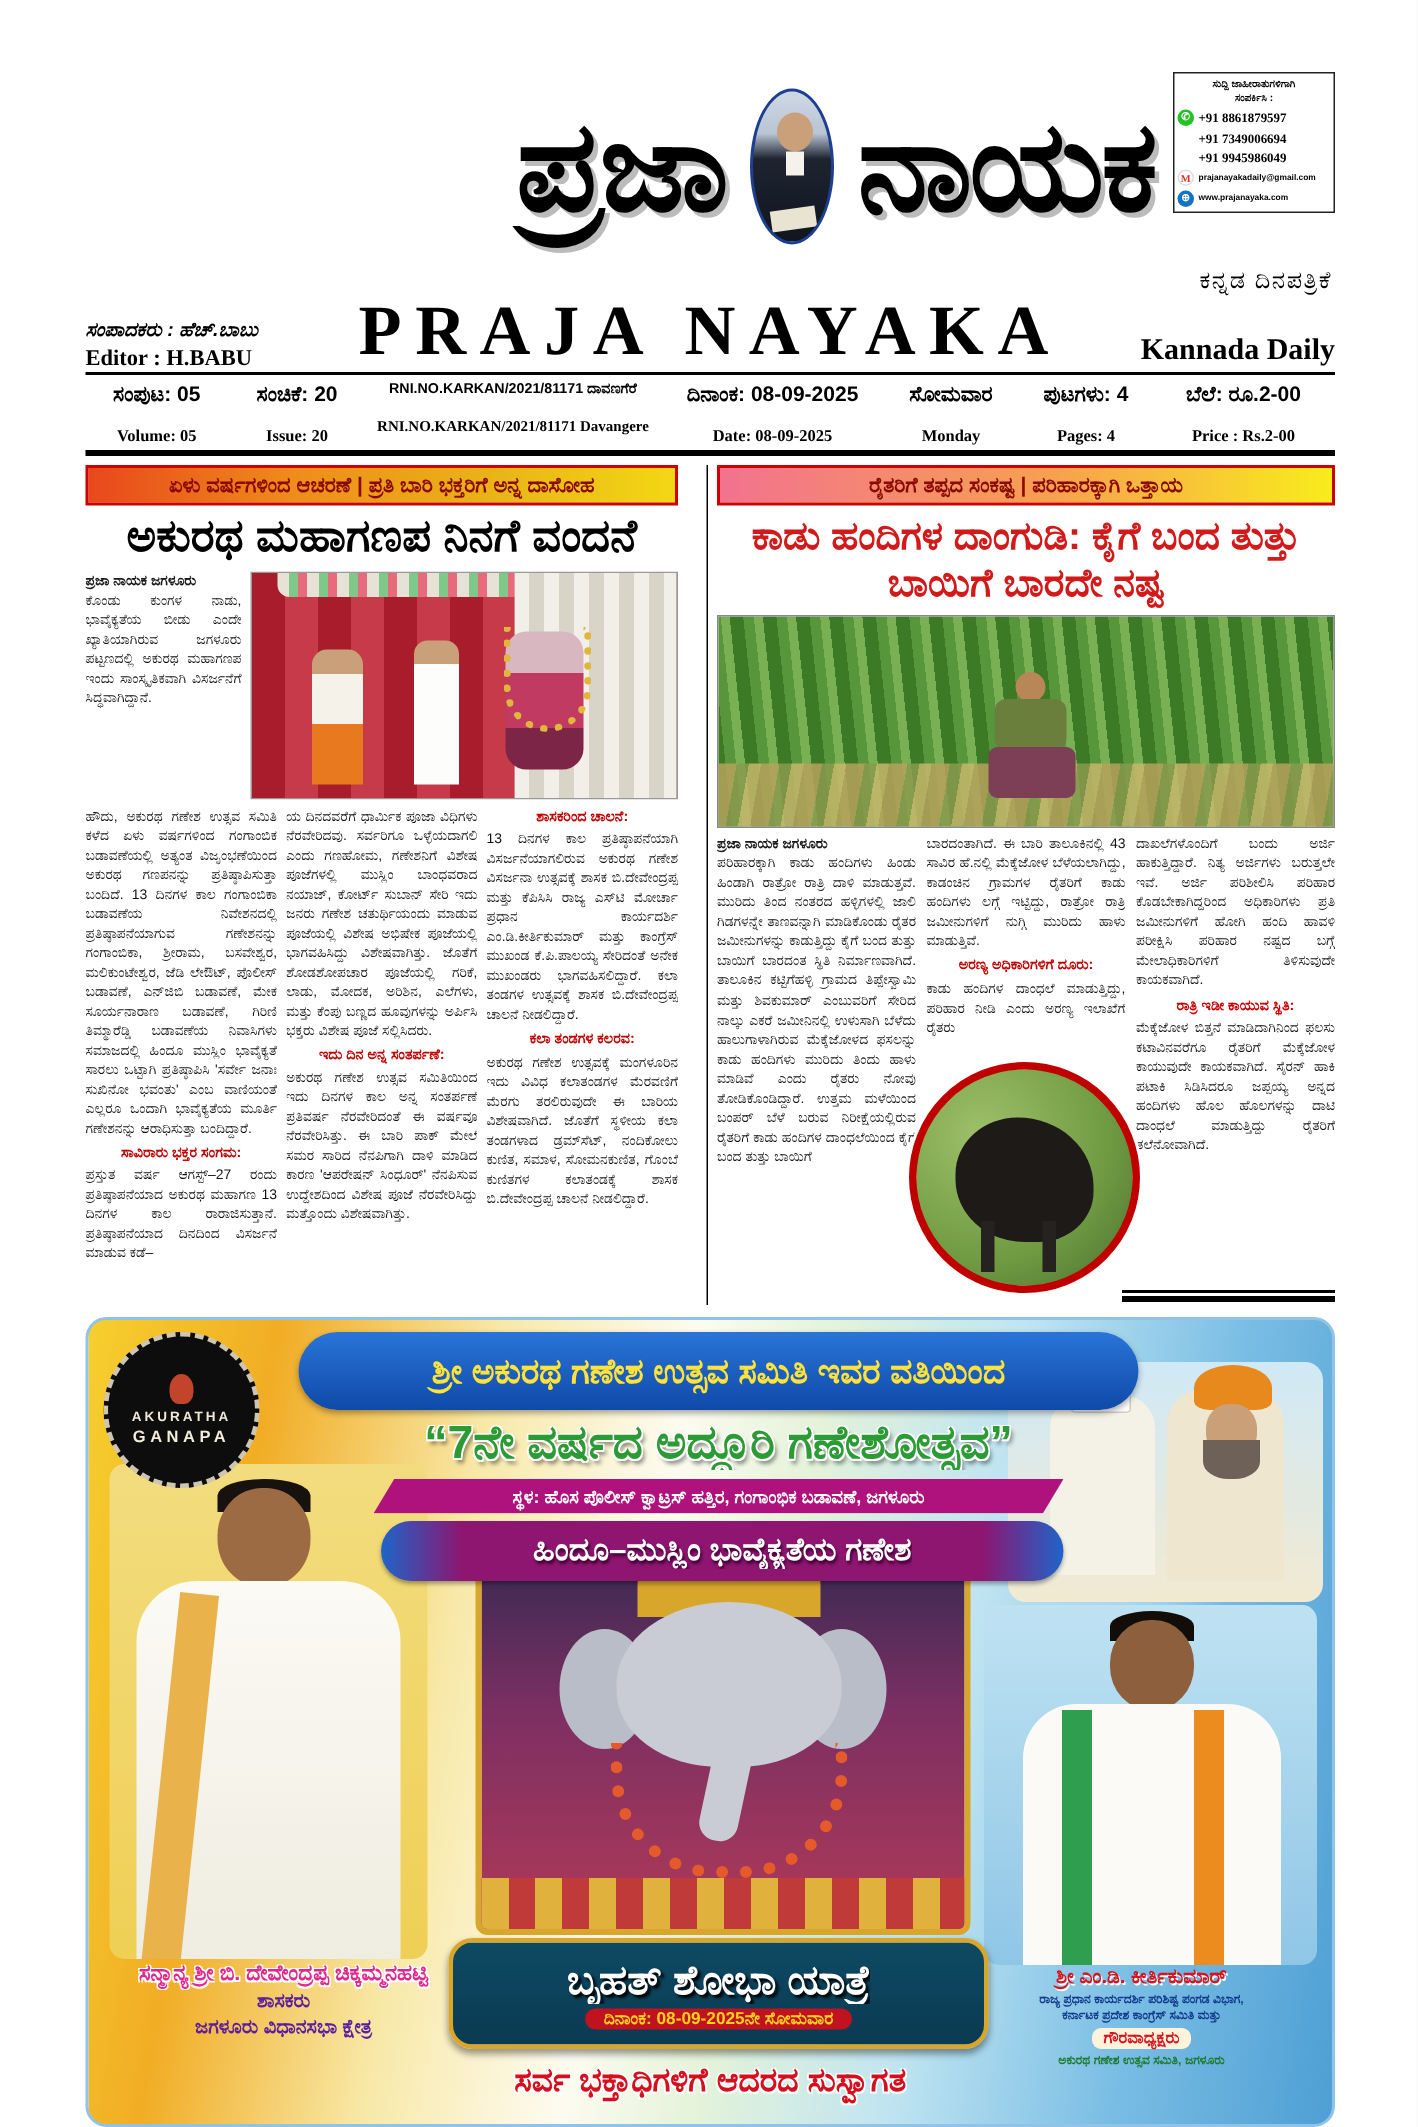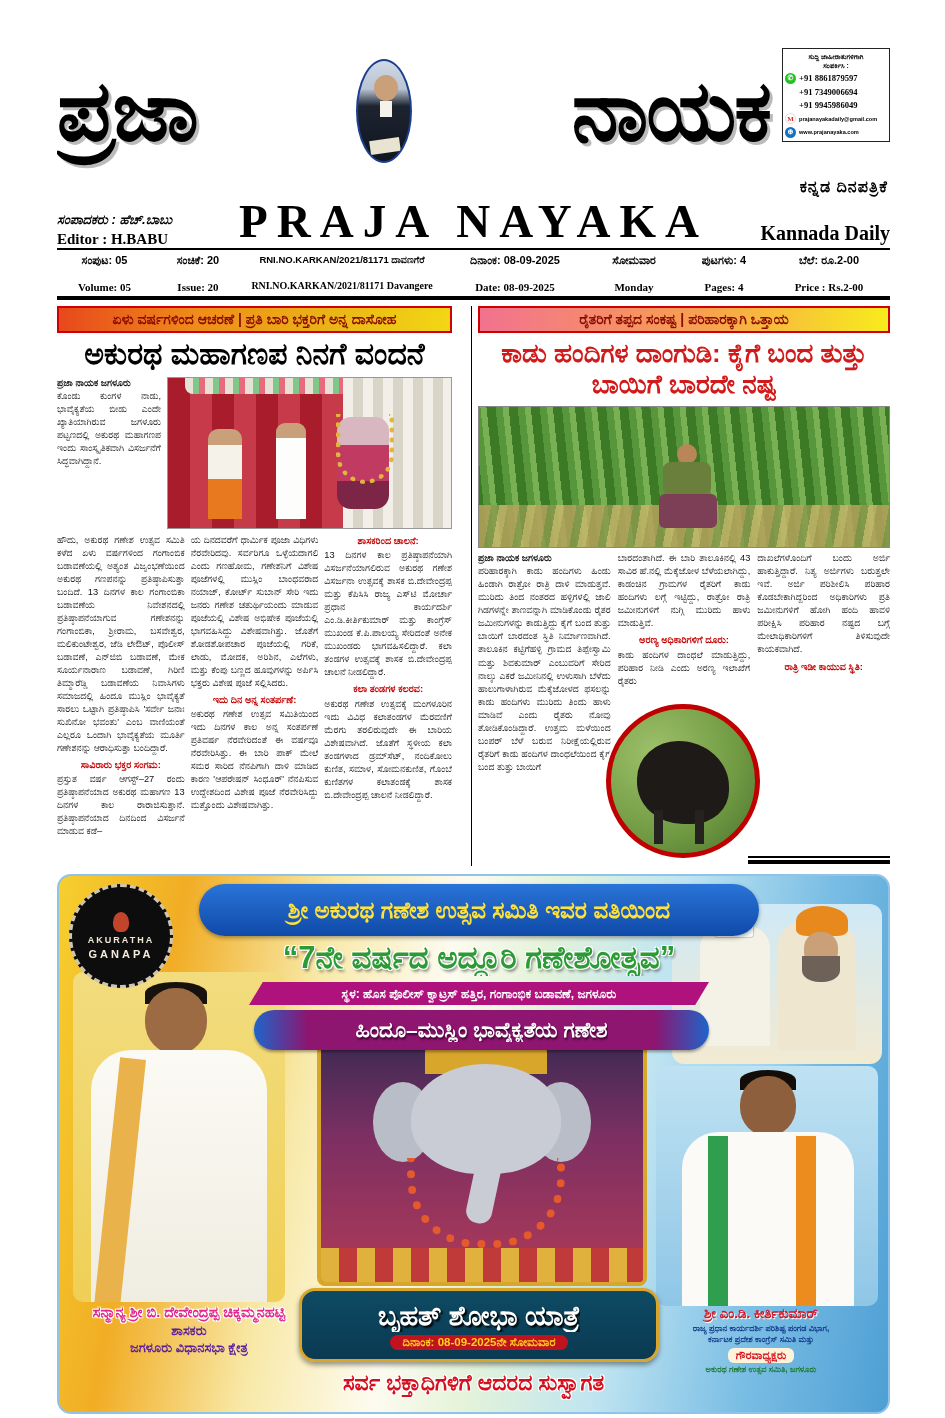--- a/index.html
+++ b/index.html
@@ -2,45 +2,45 @@
 <html><head>
 <meta charset="utf-8">
 <style>
   * { margin:0; padding:0; box-sizing:border-box; }
   body { background:#e9e9e9; font-family:"Liberation Sans", sans-serif; }
   .sheet { position:relative; width:945px; height:1418px; background:#ffffff; margin:0 auto; overflow:hidden; }
   .content { position:absolute; left:57px; top:36px; width:833px; }
 
   
   .masthead { position:relative; height:212px; }
-  .m-title { display:flex; justify-content:space-between; align-items:center; gap:16px; height:150px; font-family:"DejaVu Sans", sans-serif; font-weight:900; font-size:84px; color:#000; letter-spacing:-2px; text-shadow:3px 3px 0 #bbb; white-space:nowrap; overflow:hidden; padding-right:120px; }
+  .m-title { display:flex; justify-content:flex-end; align-items:center; gap:16px; height:150px; font-family:"DejaVu Sans", sans-serif; font-weight:900; font-size:84px; color:#000; letter-spacing:-2px; text-shadow:3px 3px 0 #bbb; white-space:nowrap; overflow:hidden; padding-right:120px; }
   .ambedkar { width:56px; height:104px; border-radius:50%; border:2px solid #1d3f8f; background:linear-gradient(180deg,#cfd8e4 0%,#b9c4d4 28%,#1d2430 45%,#10151f 100%); position:relative; flex:0 0 auto; overflow:hidden; }
   .ambedkar .face { position:absolute; left:16px; top:14px; width:24px; height:26px; border-radius:50%; background:#caa07a; }
   .ambedkar .shirt { position:absolute; left:22px; top:40px; width:12px; height:16px; background:#f4f2ea; }
   .ambedkar .paper { position:absolute; left:12px; bottom:8px; width:30px; height:14px; background:#e9e4d2; transform:rotate(-8deg); }
   .contact-box { position:absolute; right:0; top:12px; width:108px; border:1.5px solid #222; background:#fff; padding:3px 2px; font-size:7px; }
   .cb-head { text-align:center; font-weight:bold; font-size:6.8px; line-height:1.35; }
   .cb-row { display:flex; align-items:center; gap:3px; margin-top:2.5px; }
   .ic { width:11px; height:11px; border-radius:50%; flex:0 0 auto; display:flex; align-items:center; justify-content:center; color:#fff; font-size:7px; font-weight:bold; }
   .ic-wa { background:#25c125; }
   .ic-gm { background:#fff; color:#d93025; border:1px solid #ddd; font-family:"Liberation Serif",serif; }
   .ic-gl { background:#1273c4; }
   .cb-ph { font-weight:bold; font-size:8.6px; font-family:"Liberation Serif",serif; }
   .cb-sm { font-weight:bold; font-size:5.6px; }
-  .kn-daily { position:absolute; right:2px; top:142px; font-weight:bold; font-size:16px; letter-spacing:1px; }
+  .kn-daily { position:absolute; right:2px; top:142px; font-weight:normal; font-size:16px; letter-spacing:1px; }
   .m-en { position:absolute; left:0; right:0; bottom:0; text-align:center; font-family:"Liberation Serif",serif; font-weight:bold; font-size:47px; letter-spacing:9px; }
   .en-daily { position:absolute; right:0; bottom:3px; font-family:"Liberation Serif",serif; font-weight:bold; font-size:20px; }
   .editor { position:absolute; left:0; bottom:0; }
   .editor .l1 { font-weight:bold; font-size:13px;font-style:italic; }
   .editor .l2 { font-family:"Liberation Serif",serif; font-weight:bold; font-size:15px; margin-top:3px; }
 
   
   .infobar { border-top:2.5px solid #000; border-bottom:4px solid #000; padding:4px 0 3px; display:flex; }
   .ib-cell { text-align:center; }
-  .ib-kn { font-weight:bold; font-size:11px; }
+  .ib-kn { font-weight:bold; font-size:14px; }
   .ib-en { font-weight:bold; font-size:11px; font-family:"Liberation Serif",serif; margin-top:14px; }
 
   
   .articles { display:flex; margin-top:6px; height:560px; }
   .art-left { width:415px; padding-right:19px; border-right:1.5px solid #000; }
   .art-right { flex:1; padding-left:6px; position:relative; }
   .kicker { border:2px solid #cf0000; height:27px; display:flex; align-items:center; justify-content:center; font-weight:bold; font-size:14px; color:#8a0a00; white-space:nowrap; overflow:hidden; }
   .kick-l { background:linear-gradient(90deg,#e8481c 0%,#ef8c1a 35%,#e9b517 70%,#f3d714 100%); }
   .kick-r { background:linear-gradient(90deg,#f2728f 0%,#f7a14f 55%,#f8ec1b 100%); }
   .headline-l { text-align:center; font-weight:900; font-size:30px; line-height:1.15; margin:4px 0 5px; color:#000; }
@@ -265,20 +265,21 @@
             <div>ಪರಿಹಾರಕ್ಕಾಗಿ ಕಾಡು ಹಂದಿಗಳು ಹಿಂಡು ಹಿಂಡಾಗಿ ರಾತ್ರೋ ರಾತ್ರಿ ದಾಳಿ ಮಾಡುತ್ತವೆ. ಮುರಿದು ತಿಂದ ನಂತರದ ಹಳ್ಳಿಗಳಲ್ಲಿ ಜಾಲಿ ಗಿಡಗಳನ್ನೇ ತಾಣವನ್ನಾಗಿ ಮಾಡಿಕೊಂಡು ರೈತರ ಜಮೀನುಗಳನ್ನು ಕಾಡುತ್ತಿದ್ದು ಕೈಗೆ ಬಂದ ತುತ್ತು ಬಾಯಿಗೆ ಬಾರದಂತ ಸ್ಥಿತಿ ನಿರ್ಮಾಣವಾಗಿದೆ. ತಾಲೂಕಿನ ಕಟ್ಟಿಗೆಹಳ್ಳಿ ಗ್ರಾಮದ ತಿಪ್ಪೇಸ್ವಾಮಿ ಮತ್ತು ಶಿವಕುಮಾರ್ ಎಂಬುವರಿಗೆ ಸೇರಿದ ನಾಲ್ಕು ಎಕರೆ ಜಮೀನಿನಲ್ಲಿ ಉಳುಸಾಗಿ ಬೆಳೆದು ಹಾಲುಗಾಳಾಗಿರುವ ಮೆಕ್ಕೆಜೋಳದ ಫಸಲನ್ನು ಕಾಡು ಹಂದಿಗಳು ಮುರಿದು ತಿಂದು ಹಾಳು ಮಾಡಿವೆ ಎಂದು ರೈತರು ನೋವು ತೋಡಿಕೊಂಡಿದ್ದಾರೆ. ಉತ್ತಮ ಮಳೆಯಿಂದ ಬಂಪರ್ ಬೆಳೆ ಬರುವ ನಿರೀಕ್ಷೆಯಲ್ಲಿರುವ ರೈತರಿಗೆ ಕಾಡು ಹಂದಿಗಳ ದಾಂಧಲೆಯಿಂದ ಕೈಗೆ ಬಂದ ತುತ್ತು ಬಾಯಿಗೆ</div>
           </div>
           <div class="col3 body-txt">
             <div>ಬಾರದಂತಾಗಿದೆ. ಈ ಬಾರಿ ತಾಲೂಕಿನಲ್ಲಿ 43 ಸಾವಿರ ಹೆ.ನಲ್ಲಿ ಮೆಕ್ಕೆಜೋಳ ಬೆಳೆಯಲಾಗಿದ್ದು, ಕಾಡಂಚಿನ ಗ್ರಾಮಗಳ ರೈತರಿಗೆ ಕಾಡು ಹಂದಿಗಳು ಲಗ್ಗೆ ಇಟ್ಟಿದ್ದು, ರಾತ್ರೋ ರಾತ್ರಿ ಜಮೀನುಗಳಿಗೆ ನುಗ್ಗಿ ಮುರಿದು ಹಾಳು ಮಾಡುತ್ತಿವೆ.</div>
             <div class="subhead">ಅರಣ್ಯ ಅಧಿಕಾರಿಗಳಿಗೆ ದೂರು:</div>
             <div>ಕಾಡು ಹಂದಿಗಳ ದಾಂಧಲೆ ಮಾಡುತ್ತಿದ್ದು, ಪರಿಹಾರ ನೀಡಿ ಎಂದು ಅರಣ್ಯ ಇಲಾಖೆಗೆ ರೈತರು</div>
           </div>
           <div class="col3 body-txt">
             <div>ದಾಖಲೆಗಳೊಂದಿಗೆ ಬಂದು ಅರ್ಜಿ ಹಾಕುತ್ತಿದ್ದಾರೆ. ನಿತ್ಯ ಅರ್ಜಿಗಳು ಬರುತ್ತಲೇ ಇವೆ. ಅರ್ಜಿ ಪರಿಶೀಲಿಸಿ ಪರಿಹಾರ ಕೊಡಬೇಕಾಗಿದ್ದರಿಂದ ಅಧಿಕಾರಿಗಳು ಪ್ರತಿ ಜಮೀನುಗಳಿಗೆ ಹೋಗಿ ಹಂದಿ ಹಾವಳಿ ಪರೀಕ್ಷಿಸಿ ಪರಿಹಾರ ನಷ್ಟದ ಬಗ್ಗೆ ಮೇಲಾಧಿಕಾರಿಗಳಿಗೆ ತಿಳಿಸುವುದೇ ಕಾಯಕವಾಗಿದೆ.</div>
             <div class="subhead">ರಾತ್ರಿ ಇಡೀ ಕಾಯುವ ಸ್ಥಿತಿ:</div>
+            <div>ಮೆಕ್ಕೆಜೋಳ ಬಿತ್ತನೆ ಮಾಡಿದಾಗಿನಿಂದ ಫಲಸು ಕಟಾವಿನವರೆಗೂ ರೈತರಿಗೆ ಮೆಕ್ಕೆಜೋಳ ಕಾಯುವುದೇ ಕಾಯಕವಾಗಿದೆ. ಸೈರನ್ ಹಾಕಿ ಪಟಾಕಿ ಸಿಡಿಸಿದರೂ ಜಪ್ಪಯ್ಯ ಅನ್ನದ ಹಂದಿಗಳು ಹೊಲ ಹೊಲಗಳನ್ನು ದಾಟಿ ದಾಂಧಲೆ ಮಾಡುತ್ತಿದ್ದು ರೈತರಿಗೆ ತಲೆನೋವಾಗಿದೆ.</div>
           </div>
         </div>
         <div class="boar">
           <div class="boar-body"></div>
           <div class="boar-leg"></div>
           <div class="boar-leg boar-leg2"></div>
         </div>
         <div class="end-rule"></div>
       </div>
     </div>

